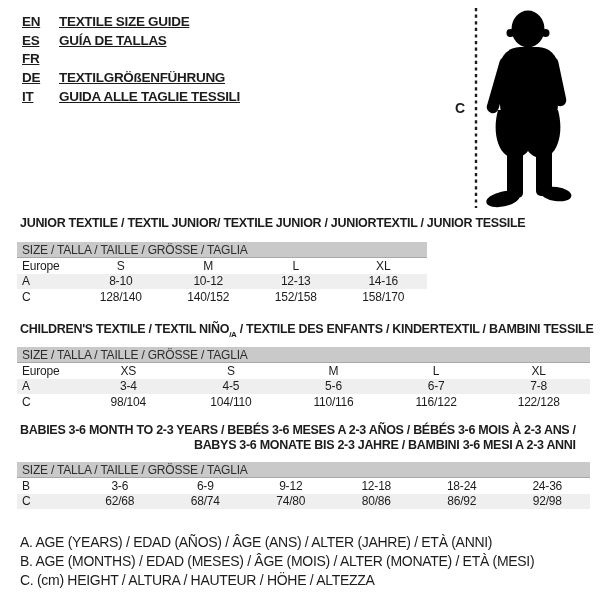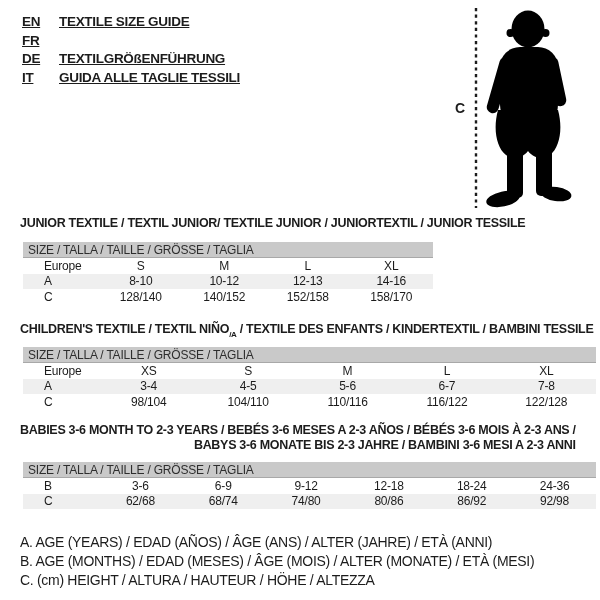--- a/index.html
+++ b/index.html
@@ -21,48 +21,52 @@
   }
 
   
   .sec-heading {
     position:absolute; left:20px; font-weight:bold; font-size:12.5px;
     letter-spacing:-0.3px; line-height:15px; white-space:nowrap;
   }
   .sub { font-size:8px; vertical-align:sub; }
 
   
-  .size-table { position:absolute; left:23px; }
+  .size-table { position:absolute; left:17px; }
   .size-bar {
     background:#c9c9c9; height:16px; display:flex; align-items:center;
     padding-left:5px; font-size:12px; color:#2e2e2e; letter-spacing:-0.2px;
     border-bottom:1px solid #a8a8a8; box-sizing:border-box;
   }
   .t-row { display:flex; height:15.5px; align-items:center; font-size:12px; letter-spacing:-0.2px; }
   .t-row.alt { background:#efefef; }
-  .t-label { width:60px; flex:0 0 60px; padding-left:5px; box-sizing:border-box;margin-left:16px; }
+  .t-label { width:60px; flex:0 0 60px; padding-left:5px; box-sizing:border-box; }
   .t-cell { flex:1; text-align:center; }
 
   .junior-table { top:242px; width:410px; }
   .children-table { top:347px; width:573px; }
   .babies-table { top:462px; width:573px; }
 
   
   .footnotes { position:absolute; left:20px; top:533px; }
   .footnote { font-weight:normal; font-size:14px; line-height:18.8px; letter-spacing:-0.3px; white-space:nowrap; }
 </style>
 </head>
 <body>
 
 <div class="page">
 
   <div class="langs">
     <div class="lang-row">
       <span class="lang-code">EN</span>
       <span class="lang-label">TEXTILE SIZE GUIDE</span>
+    </div>
+    <div class="lang-row">
+      <span class="lang-code">ES</span>
+      <span class="lang-label">GUÍA DE TALLAS</span>
     </div>
     <div class="lang-row">
       <span class="lang-code">FR</span>
     </div>
     <div class="lang-row">
       <span class="lang-code">DE</span>
       <span class="lang-label">TEXTILGRÖßENFÜHRUNG</span>
     </div>
     <div class="lang-row">
       <span class="lang-code">IT</span>

